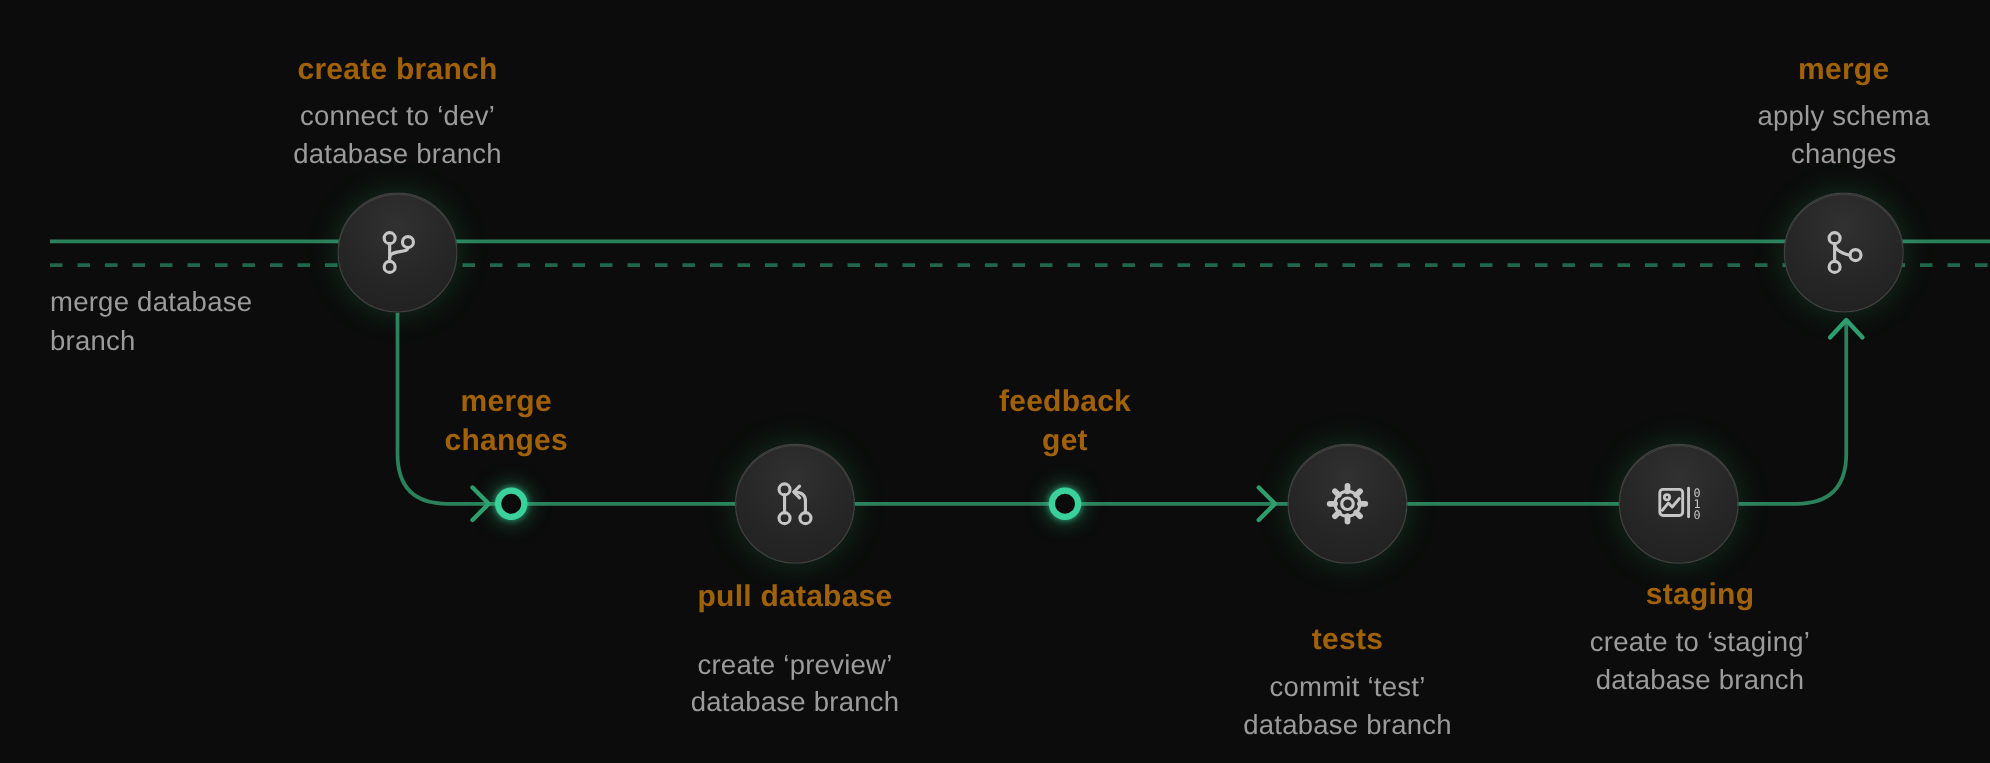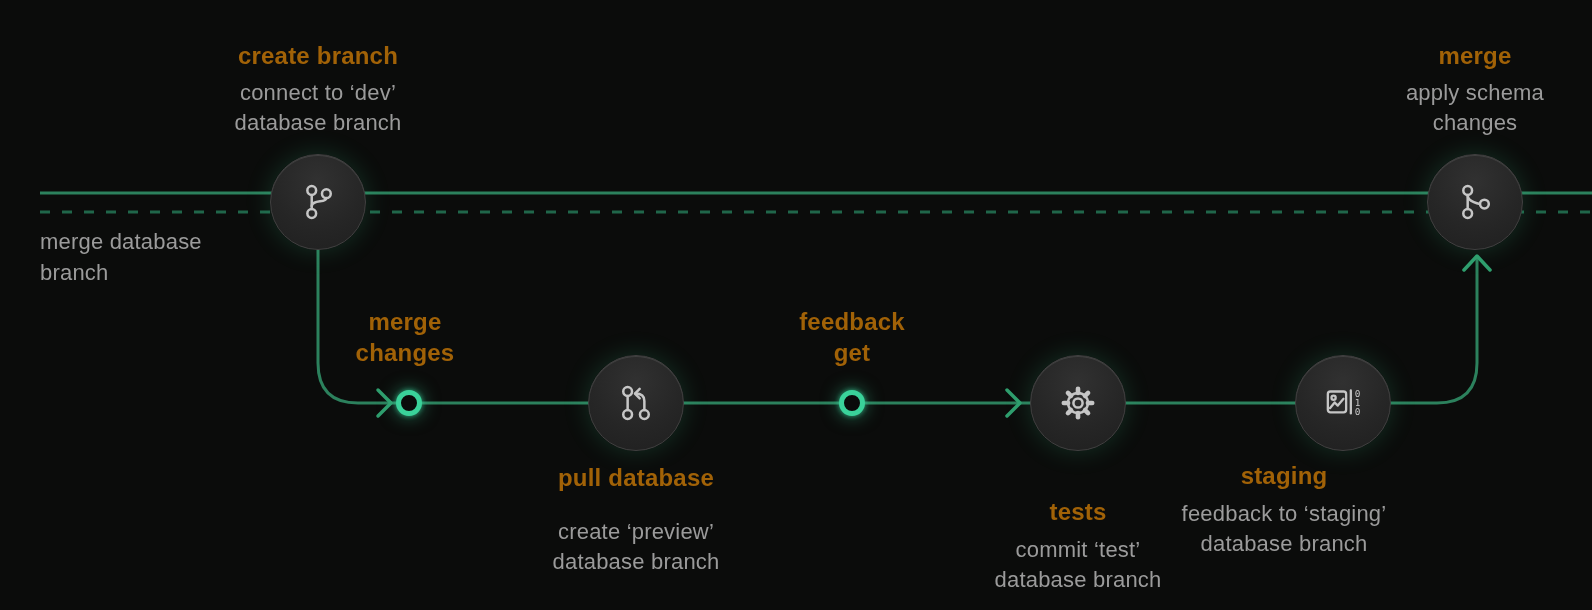--- a/index.html
+++ b/index.html
@@ -127,24 +127,24 @@
       <circle cx="13" cy="17" r="2"></circle>
       <polyline points="9.5,27 14,21.5 17,24.5 22.5,18"></polyline>
       <line x1="29.5" y1="10" x2="29.5" y2="32"></line>
       <g stroke="none" fill="#c6c6c6" font-family="'DejaVu Sans Mono',monospace" font-size="9" text-anchor="middle">
         <text x="36" y="16.5">0</text>
         <text x="36" y="25">1</text>
         <text x="36" y="33.5">0</text>
       </g>
     </svg>
   </div>
-  <div class="label" style="left:1134px;top:461px;width:300px;">
+  <div class="label" style="left:1210px;top:461px;width:300px;">
     <div class="title">staging</div>
     <div class="subtitle" style="margin-top:8px;">
-      <div>feedback to ‘staging’</div>
+      <div>create to ‘staging’</div>
       <div>database branch</div>
     </div>
   </div>
 
   <div class="label" style="left:1315px;top:41px;width:320px;">
     <div class="title">merge</div>
     <div class="subtitle" style="margin-top:7px;">
       <div>apply schema</div>
       <div>changes</div>
     </div>

